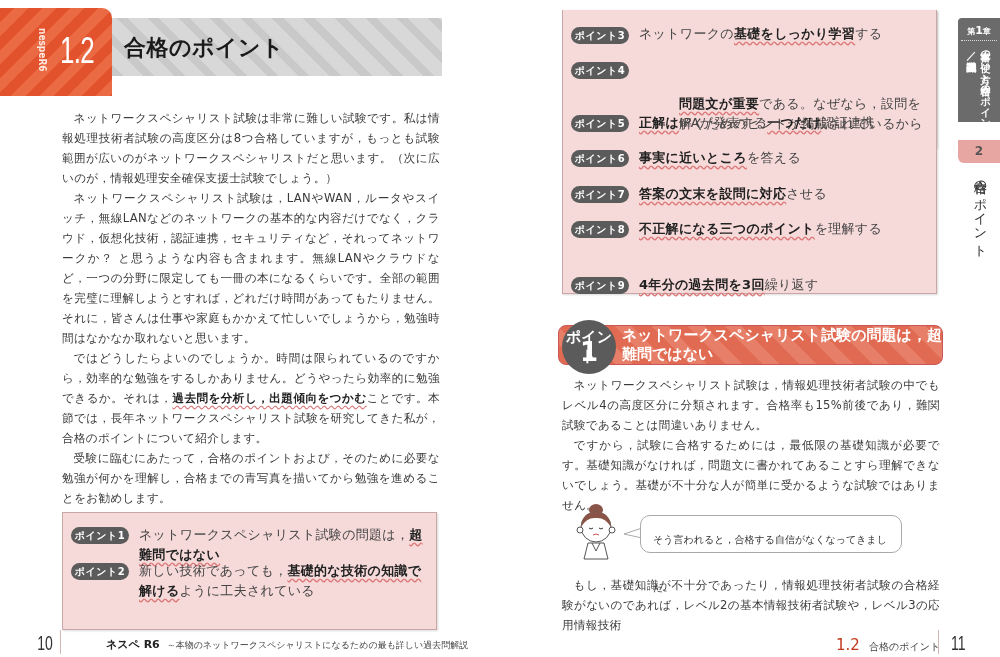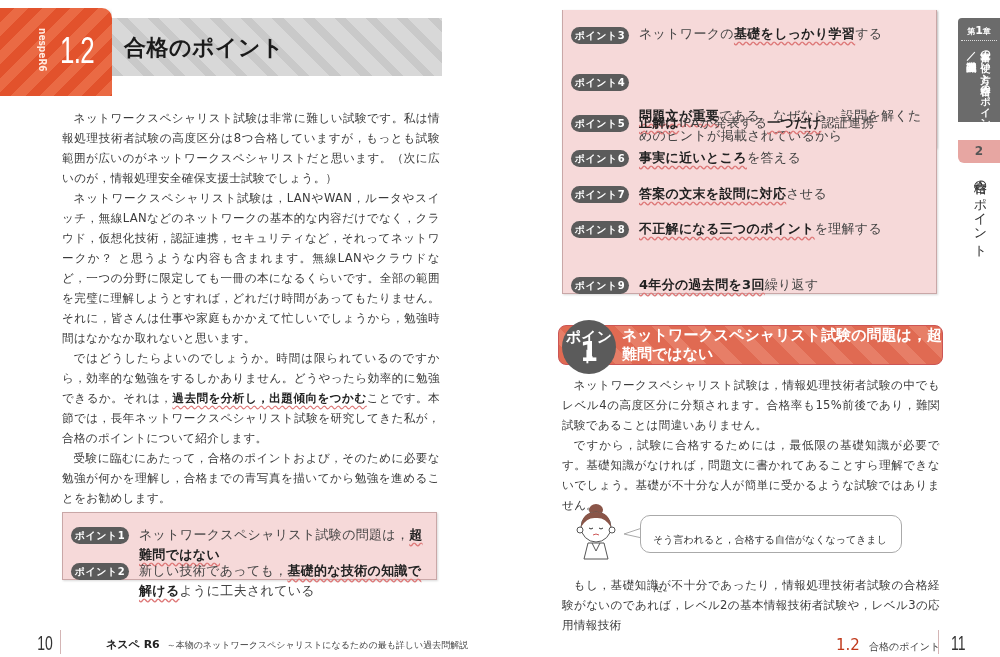--- a/index.html
+++ b/index.html
@@ -137,21 +137,21 @@
   <div class="sec-title">合格のポイント</div>
 
   <div class="body-text" style="left:62px; top:108px; width:378px;">
     <p>ネットワークスペシャリスト試験は非常に難しい試験です。私は情報処理技術者試験の高度区分は8つ合格していますが，もっとも試験範囲が広いのがネットワークスペシャリストだと思います。（次に広いのが，情報処理安全確保支援士試験でしょう。）</p>
     <p>ネットワークスペシャリスト試験は，LANやWAN，ルータやスイッチ，無線LANなどのネットワークの基本的な内容だけでなく，クラウド，仮想化技術，認証連携，セキュリティなど，それってネットワークか？ と思うような内容も含まれます。無線LANやクラウドなど，一つの分野に限定しても一冊の本になるくらいです。全部の範囲を完璧に理解しようとすれば，どれだけ時間があってもたりません。それに，皆さんは仕事や家庭もかかえて忙しいでしょうから，勉強時間はなかなか取れないと思います。</p>
     <p><span>ではどうしたらよいのでしょうか。時間は限られているのですから，効率的な勉強をするしかありません。どうやったら効率的に勉強できるか。それは，</span><span class="uline">過去問を分析し，出題傾向をつかむ</span><span>ことです。本節では，長年ネットワークスペシャリスト試験を研究してきた私が，合格のポイントについて紹介します。</span></p>
     <p>受験に臨むにあたって，合格のポイントおよび，そのために必要な勉強が何かを理解し，合格までの青写真を描いてから勉強を進めることをお勧めします。</p>
     <p style="margin-top:20px;">この節で解説するポイントは次の9項目です。</p>
   </div>
 
-  <div class="point-box" style="left:62px; top:512px; width:375px; height:68px;">
+  <div class="point-box" style="left:62px; top:512px; width:375px; height:118px;">
     <div class="point-row" style="left:8px; top:14px; width:360px;">
       <span class="point-pill">ポイント1</span>
       <span class="point-text"><span>ネットワークスペシャリスト試験の問題は，</span><span class="uline">超難問ではない</span></span>
     </div>
     <div class="point-row" style="left:8px; top:50px; width:360px;">
       <span class="point-pill">ポイント2</span>
       <span class="point-text"><span>新しい技術であっても，</span><span class="uline">基礎的な技術の知識で解ける</span><span>ように工夫されている</span></span>
     </div>
   </div>
 
@@ -164,21 +164,21 @@
 </div>
 
 <div class="page page-right">
 
   <div class="point-box" style="left:62px; top:10px; width:375px; height:138px; border-top:none;"></div>
   <div class="point-box" style="left:62px; top:10px; width:375px; height:284px; border-top:none;">
     <div class="point-row" style="left:8px; top:16px; width:360px;align-items:center;">
       <span class="point-pill">ポイント3</span>
       <span class="point-text"><span>ネットワークの</span><span class="uline">基礎をしっかり学習</span><span>する</span></span>
     </div>
-    <div class="point-row" style="left:8px; top:64px; width:360px;">
+    <div class="point-row" style="left:8px; top:52px; width:360px;gap:40px;">
       <span class="point-pill">ポイント4</span>
       <span class="point-text" style="width:290px;margin-top:32px;"><span class="uline">問題文が重要</span><span>である。なぜなら，設問を解くためのヒントが掲載されているから</span></span>
     </div>
     <div class="point-row" style="left:8px; top:105px; width:360px;">
       <span class="point-pill">ポイント5</span>
       <span class="point-text"><span class="uline">正解は</span><span>IPAが発表する</span><span class="uline">一つだけ</span><span>認証連携</span></span>
     </div>
     <div class="point-row" style="left:8px; top:140px; width:360px;">
       <span class="point-pill">ポイント6</span>
       <span class="point-text"><span class="uline">事実に近いところ</span><span>を答える</span></span>

